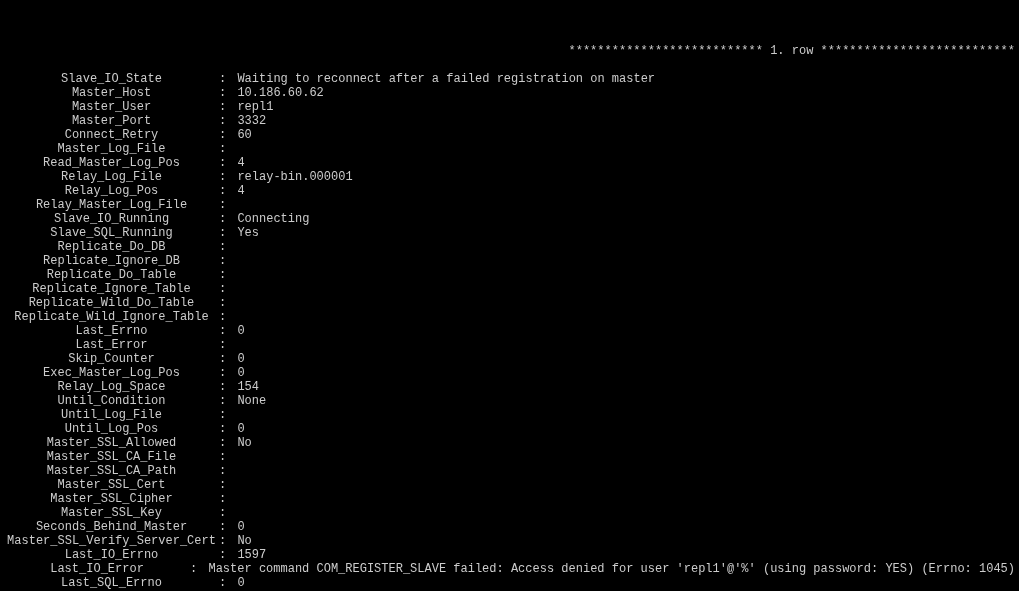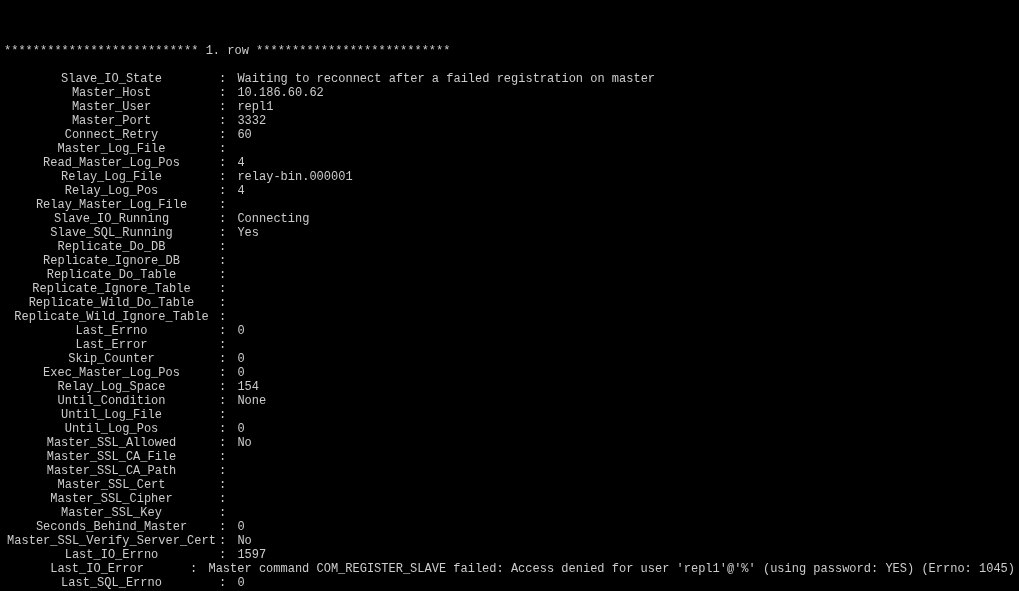--- a/index.html
+++ b/index.html
@@ -22,20 +22,21 @@
       padding-right: 0;
     }
     .sep {
       padding: 0 4px 0 0;
     }
     .value {
       text-align: center;
     }
     .header {
       padding-left: 0;
+      text-align: right;
     }
   </style>
 </head>
 <body>
 
 
 <div class="header">*************************** 1. row ***************************</div>
 <div id="rows"><div class="row"><span class="label">Slave_IO_State</span><span class="sep">: </span><span class="value">Waiting to reconnect after a failed registration on master</span></div><div class="row"><span class="label">Master_Host</span><span class="sep">: </span><span class="value">10.186.60.62</span></div><div class="row"><span class="label">Master_User</span><span class="sep">: </span><span class="value">repl1</span></div><div class="row"><span class="label">Master_Port</span><span class="sep">: </span><span class="value">3332</span></div><div class="row"><span class="label">Connect_Retry</span><span class="sep">: </span><span class="value">60</span></div><div class="row"><span class="label">Master_Log_File</span><span class="sep">: </span><span class="value"></span></div><div class="row"><span class="label">Read_Master_Log_Pos</span><span class="sep">: </span><span class="value">4</span></div><div class="row"><span class="label">Relay_Log_File</span><span class="sep">: </span><span class="value">relay-bin.000001</span></div><div class="row"><span class="label">Relay_Log_Pos</span><span class="sep">: </span><span class="value">4</span></div><div class="row"><span class="label">Relay_Master_Log_File</span><span class="sep">: </span><span class="value"></span></div><div class="row"><span class="label">Slave_IO_Running</span><span class="sep">: </span><span class="value">Connecting</span></div><div class="row"><span class="label">Slave_SQL_Running</span><span class="sep">: </span><span class="value">Yes</span></div><div class="row"><span class="label">Replicate_Do_DB</span><span class="sep">: </span><span class="value"></span></div><div class="row"><span class="label">Replicate_Ignore_DB</span><span class="sep">: </span><span class="value"></span></div><div class="row"><span class="label">Replicate_Do_Table</span><span class="sep">: </span><span class="value"></span></div><div class="row"><span class="label">Replicate_Ignore_Table</span><span class="sep">: </span><span class="value"></span></div><div class="row"><span class="label">Replicate_Wild_Do_Table</span><span class="sep">: </span><span class="value"></span></div><div class="row"><span class="label">Replicate_Wild_Ignore_Table</span><span class="sep">: </span><span class="value"></span></div><div class="row"><span class="label">Last_Errno</span><span class="sep">: </span><span class="value">0</span></div><div class="row"><span class="label">Last_Error</span><span class="sep">: </span><span class="value"></span></div><div class="row"><span class="label">Skip_Counter</span><span class="sep">: </span><span class="value">0</span></div><div class="row"><span class="label">Exec_Master_Log_Pos</span><span class="sep">: </span><span class="value">0</span></div><div class="row"><span class="label">Relay_Log_Space</span><span class="sep">: </span><span class="value">154</span></div><div class="row"><span class="label">Until_Condition</span><span class="sep">: </span><span class="value">None</span></div><div class="row"><span class="label">Until_Log_File</span><span class="sep">: </span><span class="value"></span></div><div class="row"><span class="label">Until_Log_Pos</span><span class="sep">: </span><span class="value">0</span></div><div class="row"><span class="label">Master_SSL_Allowed</span><span class="sep">: </span><span class="value">No</span></div><div class="row"><span class="label">Master_SSL_CA_File</span><span class="sep">: </span><span class="value"></span></div><div class="row"><span class="label">Master_SSL_CA_Path</span><span class="sep">: </span><span class="value"></span></div><div class="row"><span class="label">Master_SSL_Cert</span><span class="sep">: </span><span class="value"></span></div><div class="row"><span class="label">Master_SSL_Cipher</span><span class="sep">: </span><span class="value"></span></div><div class="row"><span class="label">Master_SSL_Key</span><span class="sep">: </span><span class="value"></span></div><div class="row"><span class="label">Seconds_Behind_Master</span><span class="sep">: </span><span class="value">0</span></div><div class="row"><span class="label">Master_SSL_Verify_Server_Cert</span><span class="sep">: </span><span class="value">No</span></div><div class="row"><span class="label">Last_IO_Errno</span><span class="sep">: </span><span class="value">1597</span></div><div class="row"><span class="label">Last_IO_Error</span><span class="sep">: </span><span class="value">Master command COM_REGISTER_SLAVE failed: Access denied for user 'repl1'@'%' (using password: YES) (Errno: 1045)</span></div><div class="row"><span class="label">Last_SQL_Errno</span><span class="sep">: </span><span class="value">0</span></div></div>
 
 

